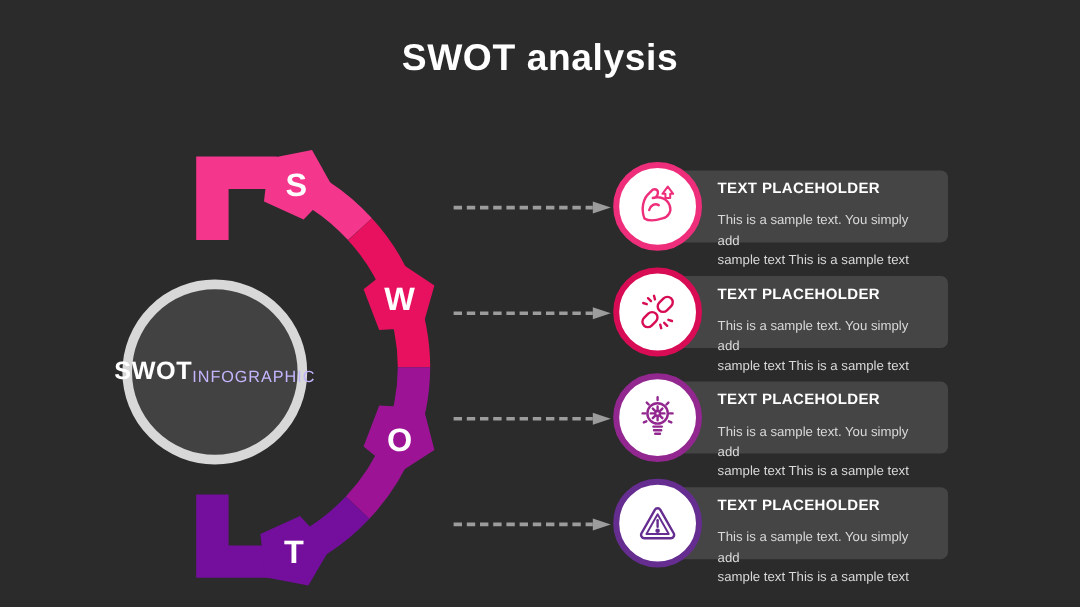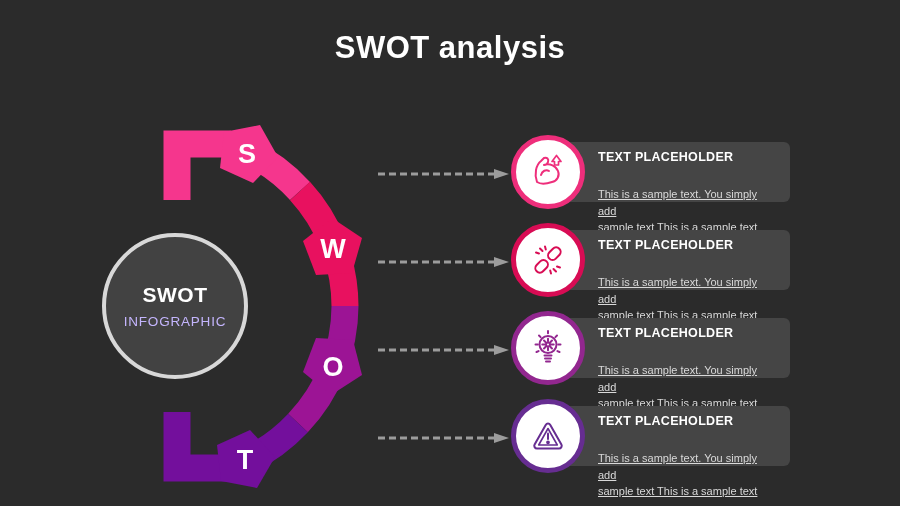--- a/index.html
+++ b/index.html
@@ -10,43 +10,43 @@
   }
   .stage{position:absolute;inset:0;}
   
   .header{position:absolute;top:0;left:0;width:900px;text-align:center;}
   .title{margin-top:30px;font-size:31px;font-weight:700;color:#ffffff;letter-spacing:0.5px;}
   .subtitle{margin-top:9px;font-size:12.5px;font-weight:700;color:#f2f2f2;}
   
   .diagram-svg{position:absolute;left:0;top:0;}
   .center-circle{
     position:absolute;left:102px;top:233px;width:138px;height:138px;
-    border:4px solid #a3a3a3;border-radius:50%;background:#424242;
-    display:flex;flex-direction:column;align-items:center;justify-content:center;
+    border:8px solid #a3a3a3;border-radius:50%;background:#424242;
+    display:flex;flex-direction:row;align-items:center;justify-content:center;
   }
   .center-title{font-size:21px;font-weight:700;color:#ffffff;letter-spacing:0.5px;}
   .center-sub{margin-top:7px;font-size:13.5px;color:#c4b5fd;letter-spacing:0.8px;}
   .seg-letter{font-size:27px;font-weight:700;fill:#ffffff;text-anchor:middle;
     font-family:"Liberation Sans",sans-serif;}
   
   .row{position:absolute;left:0;width:900px;height:74px;}
   .arrow{position:absolute;left:376px;top:31px;width:136px;height:12px;}
   .badge{
     position:absolute;left:511px;top:0;width:64px;height:64px;border-radius:50%;
     background:#ffffff;border:5px solid #cccccc;
     display:flex;align-items:center;justify-content:center;z-index:2;
   }
   .badge svg{width:40px;height:40px;}
   .card{
     position:absolute;left:553px;top:7px;width:237px;height:60px;
     background:#454545;border-radius:6px;box-sizing:border-box;
     padding:8px 24px 0 45px;z-index:1;
   }
   .card-title{font-size:12.5px;font-weight:700;color:#ffffff;letter-spacing:0.3px;}
-  .card-body{margin-top:22px;font-size:11px;line-height:16.5px;color:#d9d9d9;text-decoration:underline;}
+  .card-body{margin-top:12px;font-size:11px;line-height:16.5px;color:#d9d9d9;}
   .iconline{fill:none;stroke-width:2;stroke-linecap:round;stroke-linejoin:round;}
 </style>
 </head>
 <body style="background: rgb(43, 43, 43);">
 
 <div class="stage">
 
   <div class="header">
     <div class="title">SWOT analysis</div>
   </div>

